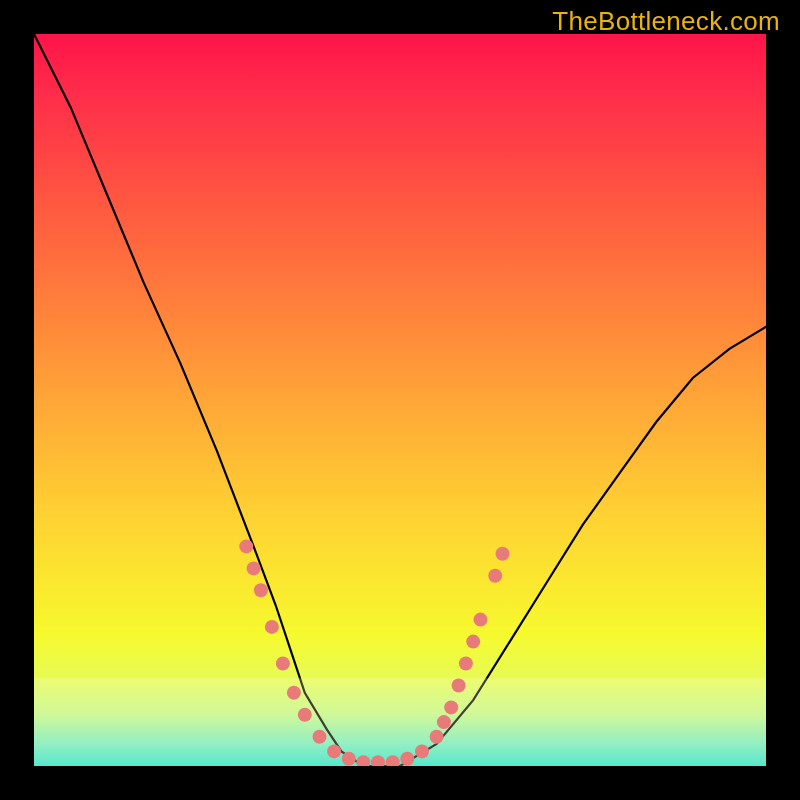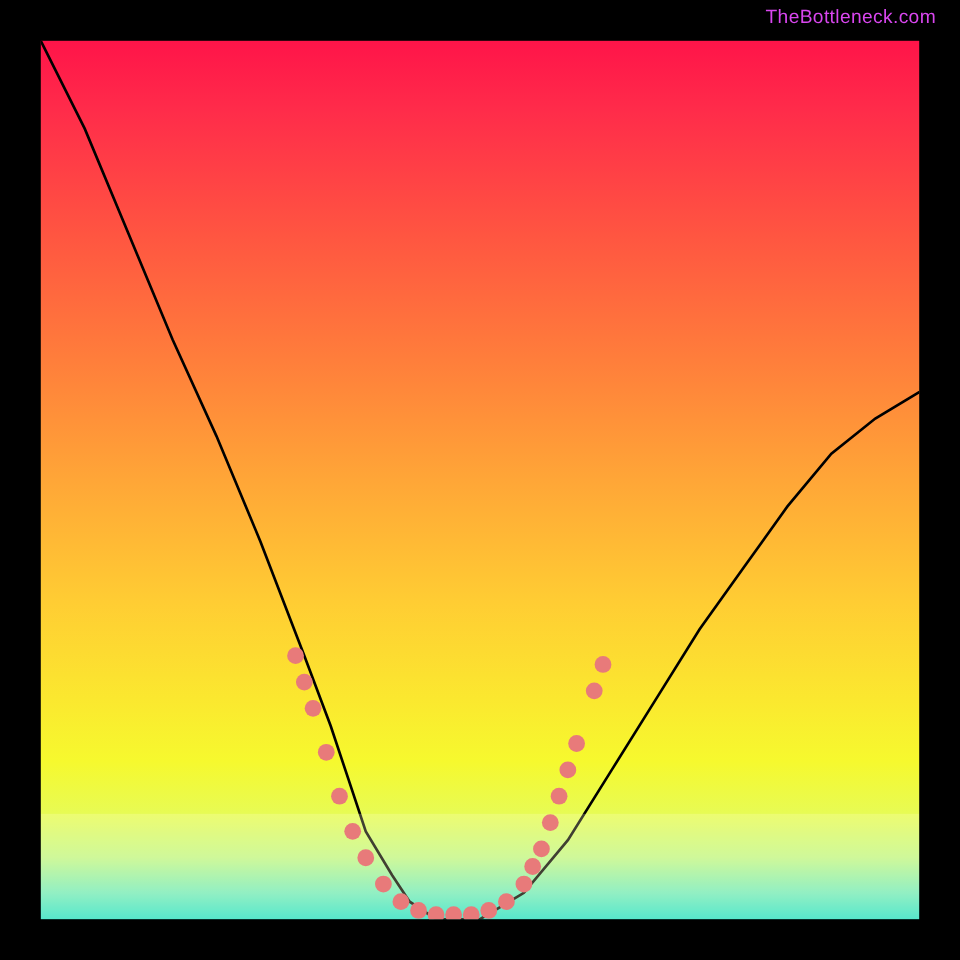--- a/index.html
+++ b/index.html
@@ -43,22 +43,22 @@
     position: absolute;
     left: 0;
     top: 0;
     width: 732px;
     height: 732px;
   }
   .watermark {
     position: absolute;
     top: 6px;
     right: 20px;
-    color: #d946ef;
-    font-size: 16px;
+    color: #eab308;
+    font-size: 26px;
     font-weight: 400;
     letter-spacing: 0.3px;
     font-family: Arial, Helvetica, sans-serif;
   }
 </style>
 </head>
 <body>
 
 <div class="frame">
   <div class="watermark">TheBottleneck.com</div>

